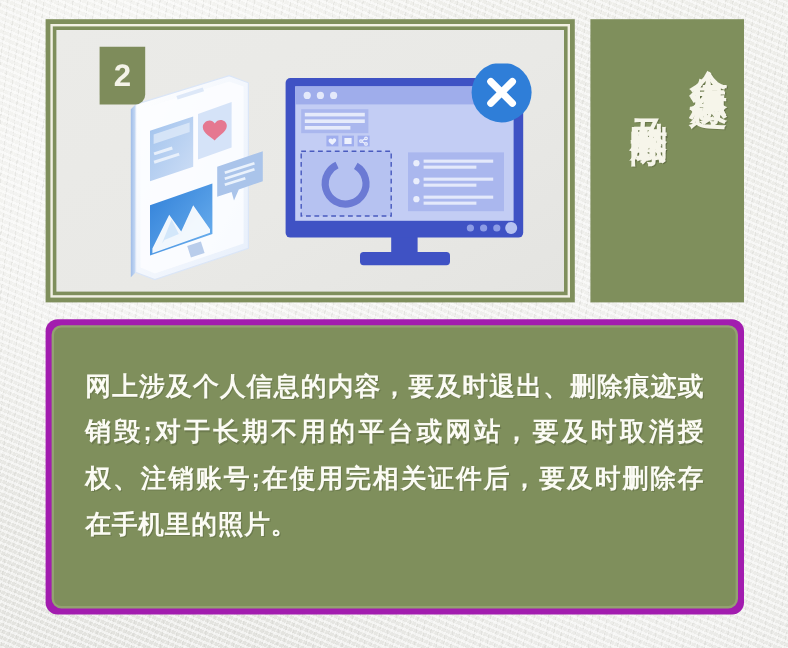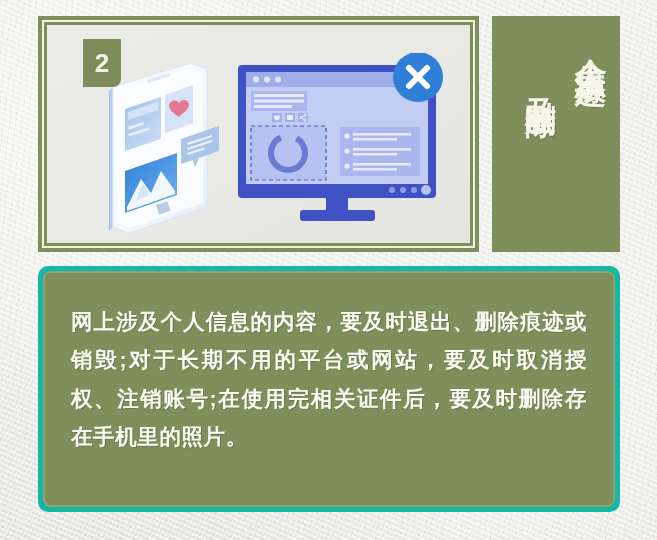--- a/index.html
+++ b/index.html
@@ -72,21 +72,21 @@
     line-height:1.18;
     letter-spacing:3px;
     text-shadow:1px 1px 0 rgba(60,70,40,.28);
   }
   #title-col-right{ right:12px; top:18px; }
   #title-col-left { right:62px; top:58px; }
 
   
   #text-panel{
     position:absolute;left:38px;top:266px;width:582px;height:246px;
-    background:#14b8a6;
+    background:#a21caf;
     border-radius:10px;
     padding:5px;
     box-sizing:border-box;
   }
   #text-panel-inner{
     width:100%;height:100%;box-sizing:border-box;
     background:#7f8f5c;
     border:2px solid #93a171;
     border-radius:8px;
     padding:30px 26px 20px 26px;

